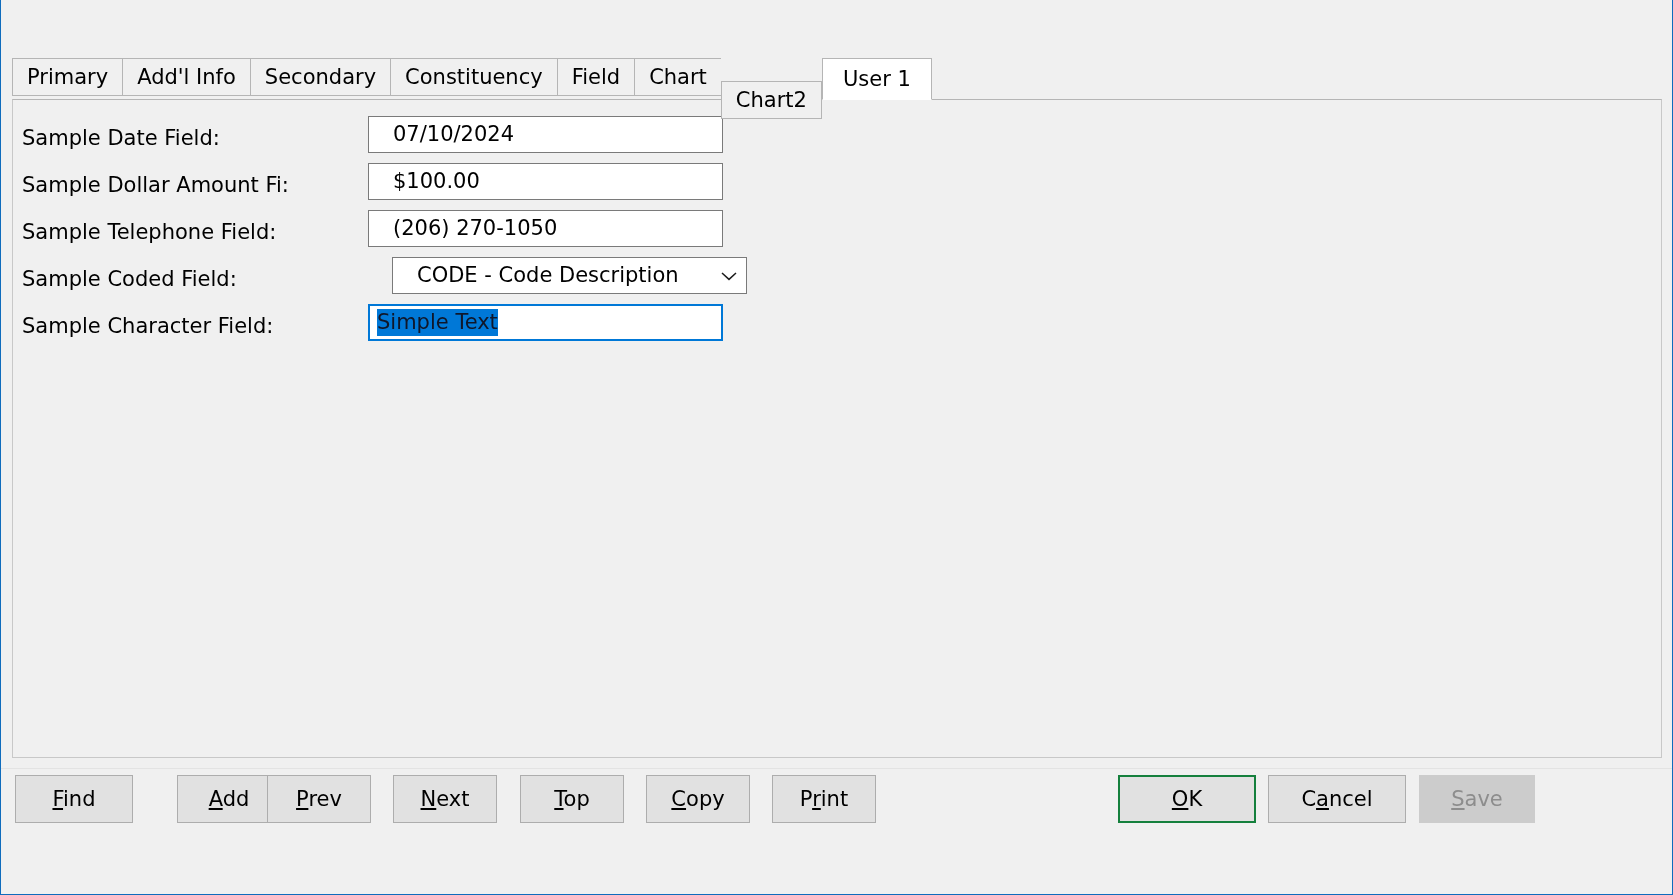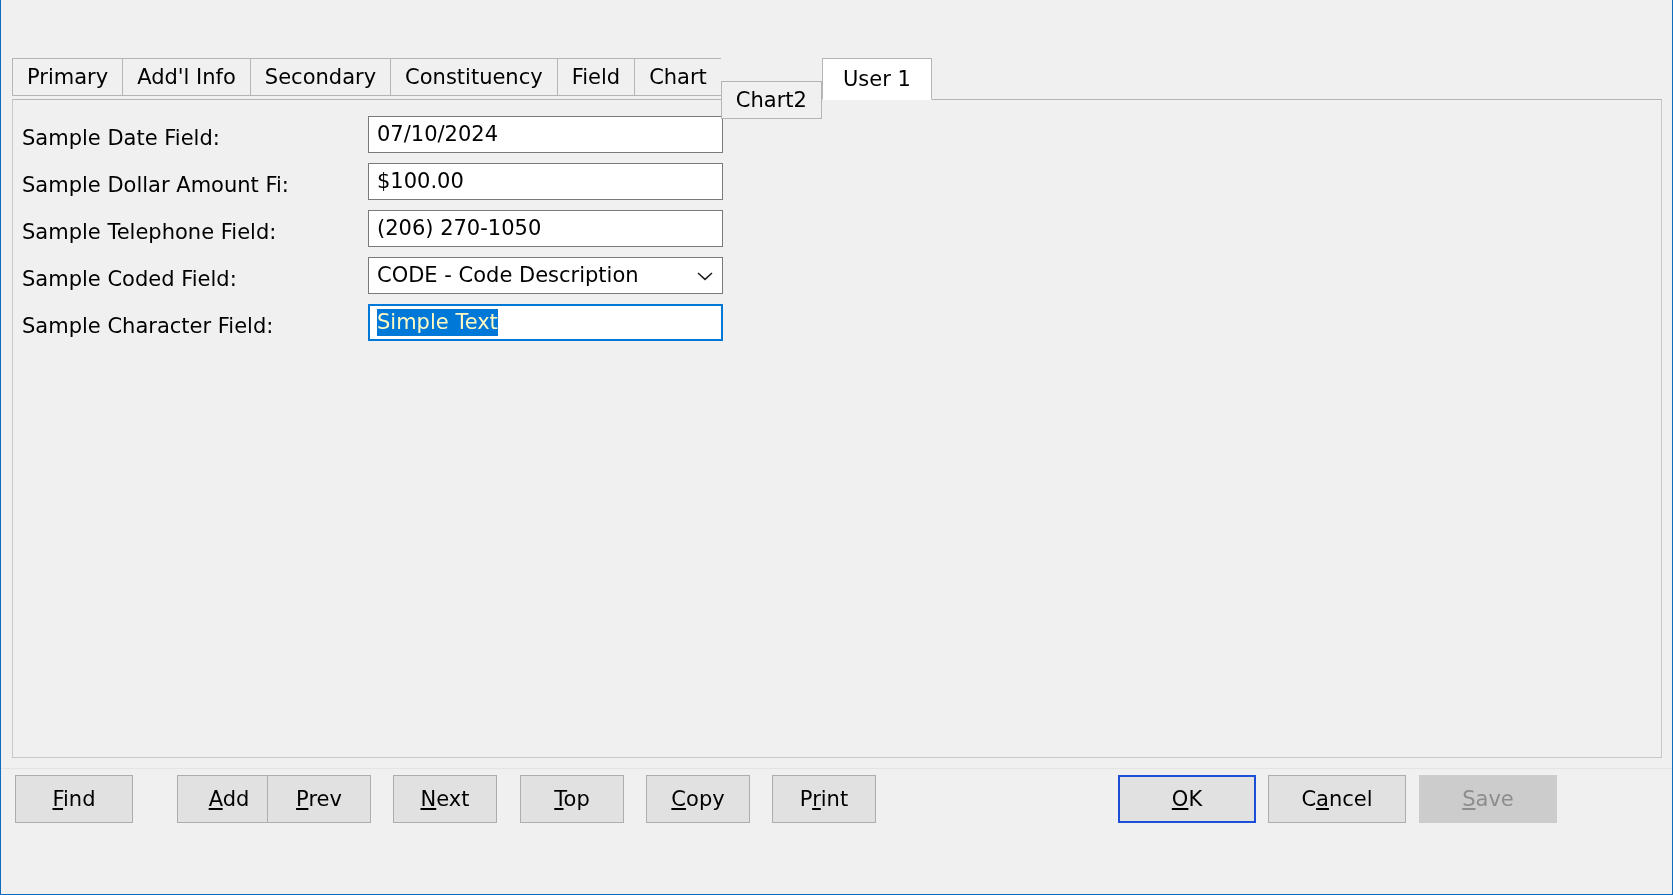--- a/index.html
+++ b/index.html
@@ -137,43 +137,44 @@
     top: 0;
     width: 355px;
     height: 37px;
     box-sizing: border-box;
     background: #ffffff;
     border: 1px solid #7a7a7a;
     font-size: 21px;
     font-family: "DejaVu Sans", sans-serif;
     color: #000000;
     line-height: 35px;
-    padding: 0 8px;
+    padding: 0 24px;
     white-space: nowrap;
     overflow: hidden;
   }
   .field.combo {
     padding-right: 30px;
+    margin-left: 24px;
   }
   .combo-arrow {
     position: absolute;
     right: 9px;
     top: 0;
     height: 35px;
     display: flex;
     align-items: center;
   }
   .field.focused {
     border: 2px solid #0078d7;
     line-height: 33px;
     padding: 0 7px;
   }
   .sel-text {
     background: #0078d7;
-    color: #fef9c3;
+    color: #0f172a;
     padding: 1px 0 2px 0;
   }
   .caret {
     display: inline-block;
     width: 2px;
     height: 24px;
     background: #d4691e;
     vertical-align: -5px;
     margin-right: -2px;
   }
@@ -198,21 +199,21 @@
     color: #000000;
     font-size: 21px;
     font-family: "DejaVu Sans", sans-serif;
     display: flex;
     align-items: center;
     justify-content: center;
     white-space: nowrap;
     cursor: default;
   }
   .btn.default {
-    border: 2px solid #1d4ed8;
+    border: 2px solid #15803d;
   }
   .btn.disabled {
     background: #cccccc;
     border: 1px solid #cccccc;
     color: #8d8d8d;
   }
   .btn u { text-decoration: underline; }
 </style>
 </head>
 <body>
@@ -281,18 +282,18 @@
       </div>
       <div class="btn" style="left: 771px; width: 104px;">
         <span>P<u>r</u>int</span>
       </div>
       <div class="btn default" style="left: 1117px; width: 138px;">
         <span><u>O</u>K</span>
       </div>
       <div class="btn" style="left: 1267px; width: 138px;">
         <span>C<u>a</u>ncel</span>
       </div>
-      <div class="btn disabled" style="left: 1418px; width: 138px;">
+      <div class="btn disabled" style="left: 1418px; width: 116px;">
         <span><u>S</u>ave</span>
       </div>
     </div>
 
 </div>
 
 </body></html>

